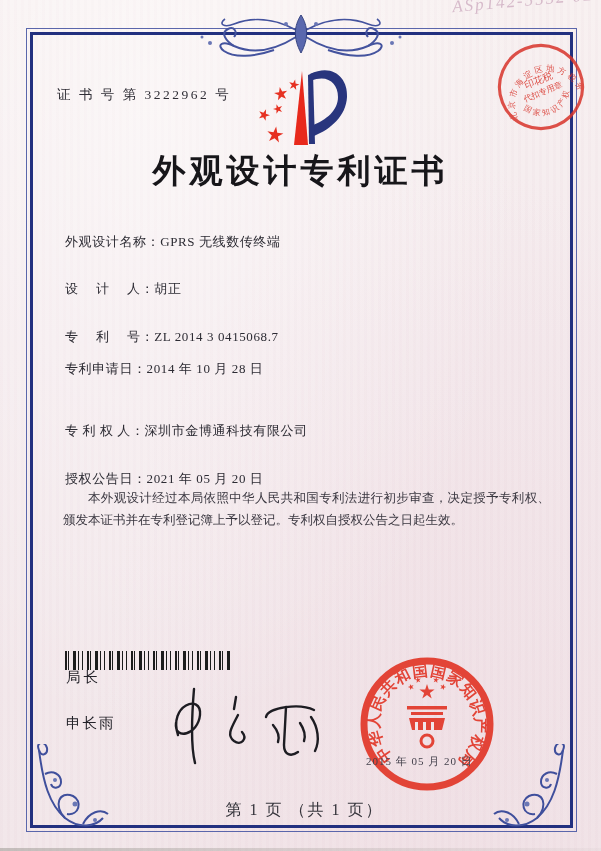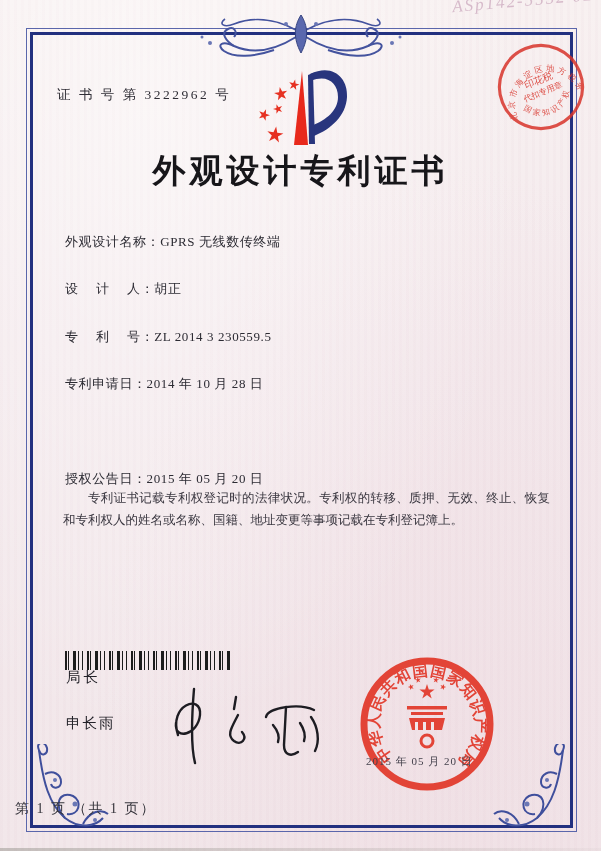--- a/index.html
+++ b/index.html
@@ -16,43 +16,43 @@
     background:linear-gradient(90deg, rgba(110,112,100,.35), rgba(110,112,100,.04));}
   .border-outer{position:absolute;left:26px;top:28px;right:24px;bottom:19px;
     border:1px solid #5a66ab;}
   .border-inner{position:absolute;left:30px;top:32px;right:28px;bottom:23px;
     border:3px solid #22307f;}
   .cert-no{position:absolute;left:57px;top:62px;font-size:13.5px;letter-spacing:2.5px;color:#2e2d35;margin-top:24px;}
   .logo{position:absolute;left:247px;top:58px;width:110px;height:100px;}
   .title{position:absolute;left:0;right:0;top:149px;text-align:center;
     font-size:33px;font-weight:bold;letter-spacing:4px;color:#17161a;}
   .field{position:absolute;left:65px;width:480px;font-size:13px;letter-spacing:.6px;color:#2c2b33;white-space:nowrap;}
-  .f0{top:233px}.f1{top:280px}.f2{top:328px}.f3{top:375px}.f4{top:422px}.f5{top:470px}
+  .f0{top:233px}.f1{top:280px}.f2{top:328px}.f3{top:360px}.f4{top:422px}.f5{top:470px}
   .body-text{position:absolute;left:63px;top:488px;width:487px;}
   .body-text p{margin:0;font-size:12.5px;line-height:21.8px;text-align:justify;
     text-indent:2em;color:#3a3740;}
   .barcode{position:absolute;left:65px;top:651px;width:167px;height:19px;
     background:repeating-linear-gradient(90deg,
       #1c1c1c 0 2px,transparent 2px 3px,#1c1c1c 3px 4px,transparent 4px 8px,
       #1c1c1c 8px 11px,transparent 11px 13px,#1c1c1c 13px 14px,transparent 14px 17px,
       #1c1c1c 17px 18px,transparent 18px 22px);}
   .director-title{position:absolute;left:66px;top:668px;font-size:14.5px;letter-spacing:3px;color:#232229;
     font-family:"Liberation Sans","DejaVu Sans",sans-serif;}
   .director-name{position:absolute;left:66px;top:714px;font-size:14.5px;letter-spacing:2px;color:#232229;
     font-family:"Liberation Sans","DejaVu Sans",sans-serif;}
   .signature{position:absolute;left:150px;top:683px;width:178px;height:88px;}
   .big-seal{position:absolute;left:357px;top:654px;width:140px;height:140px;opacity:.93;}
   .seal-date{position:absolute;left:366px;top:754px;font-size:11px;letter-spacing:1px;
     color:#45424d;z-index:5;white-space:nowrap;}
   .tax-stamp{position:absolute;left:494px;top:40px;width:94px;height:94px;
     transform:rotate(-22deg);opacity:.85;z-index:4;}
   .handwriting{position:absolute;left:452px;top:-9px;font-size:17px;letter-spacing:2px;
     color:rgba(188,142,172,.55);transform:rotate(-5deg);font-style:italic;white-space:nowrap;}
-  .footer{position:absolute;left:15px;right:0;top:800px;text-align:left;
-    font-size:14px;letter-spacing:2px;color:#35343b;}
+  .footer{position:absolute;left:8px;right:0;top:800px;text-align:center;
+    font-size:16px;letter-spacing:2px;color:#35343b;}
   .ornament-top{position:absolute;left:178px;top:12px;width:246px;height:46px;}
   .corner-l{position:absolute;left:31px;top:744px;width:80px;height:86px;}
   .corner-r{position:absolute;left:491px;top:744px;width:80px;height:86px;transform:scaleX(-1);}
 </style>
 </head>
 <body>
 
 <div class="page">
 
   <span class="handwriting">ASp142-5552 02</span>
@@ -124,26 +124,27 @@
       <use href="#star" transform="translate(17,57) scale(6) rotate(20)"></use>
       <use href="#star" transform="translate(31,51) scale(5) rotate(-18)"></use>
       <use href="#star" transform="translate(28,77) scale(8.5) rotate(8)"></use>
     </g>
   </svg>
 
   <div class="title">外观设计专利证书</div>
 
   <div class="field f1">设　 计　 人：胡正</div>
   <div class="field f0">外观设计名称：GPRS 无线数传终端</div>
-  <div class="field f2">专　 利　 号：ZL 2014 3 230559.5</div>
+  <div class="field f2">专　 利　 号：ZL 2014 3 0415068.7</div>
   <div class="field f3">专利申请日：2014 年 10 月 28 日</div>
-  <div class="field f5">授权公告日：2015 年 05 月 20 日</div>
+  <div class="field f4">专 利 权 人：深圳市金博通科技有限公司</div>
+  <div class="field f5">授权公告日：2021 年 05 月 20 日</div>
 
   <div class="body-text">
-    <p>专利证书记载专利权登记时的法律状况。专利权的转移、质押、无效、终止、恢复和专利权人的姓名或名称、国籍、地址变更等事项记载在专利登记簿上。</p>
+    <p>本外观设计经过本局依照中华人民共和国专利法进行初步审查，决定授予专利权、颁发本证书并在专利登记簿上予以登记。专利权自授权公告之日起生效。</p>
   </div>
 
   <div class="barcode"></div>
 
   <div class="director-title">局长</div>
   <div class="director-name">申长雨</div>
 
   <svg class="signature" viewBox="0 0 178 88">
     <g fill="none" stroke="#1d1c22" stroke-width="2.4" stroke-linecap="round">
       <path d="M28,52 C18,22 52,10 50,32 C48,52 24,58 26,40"></path>

